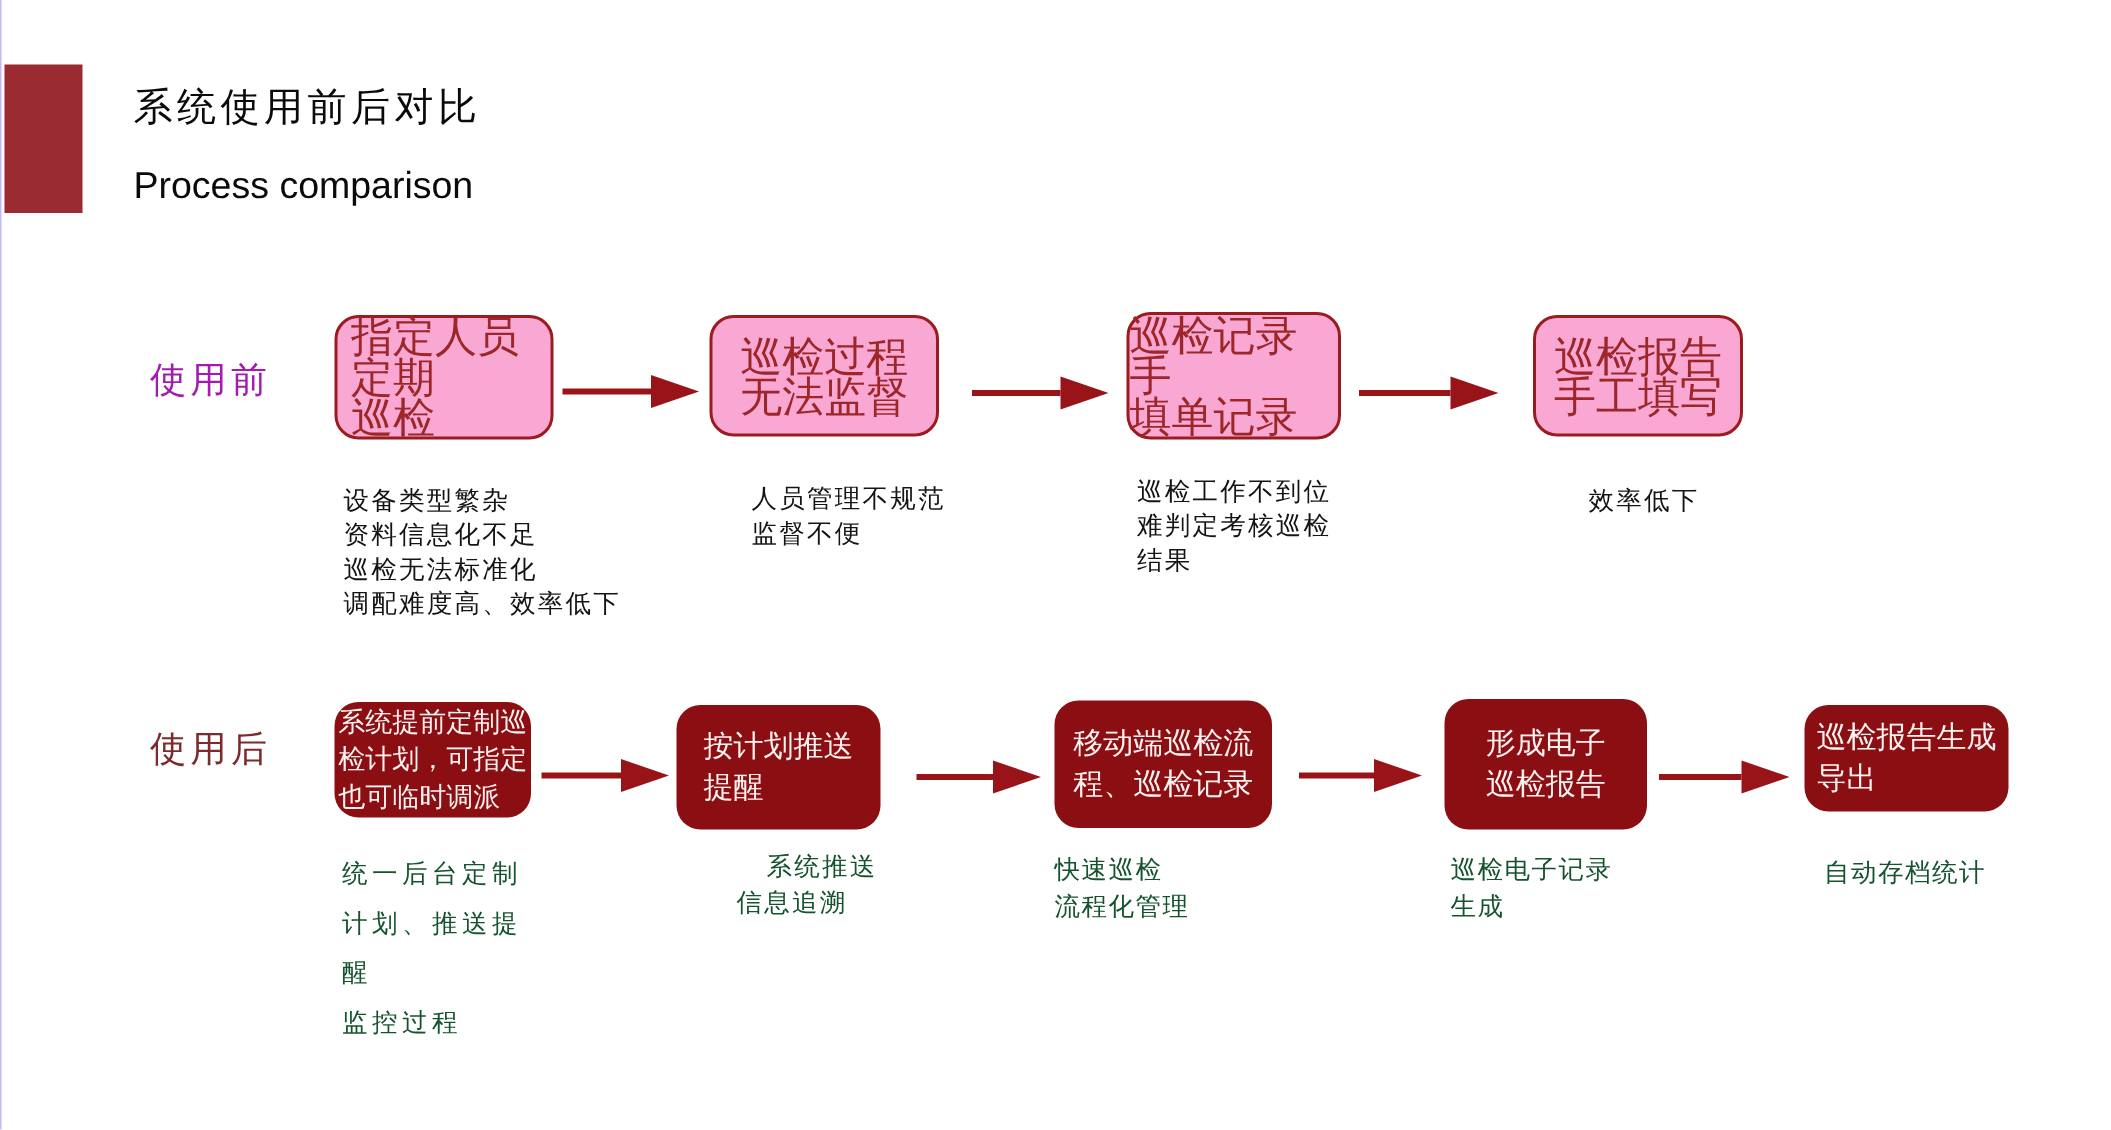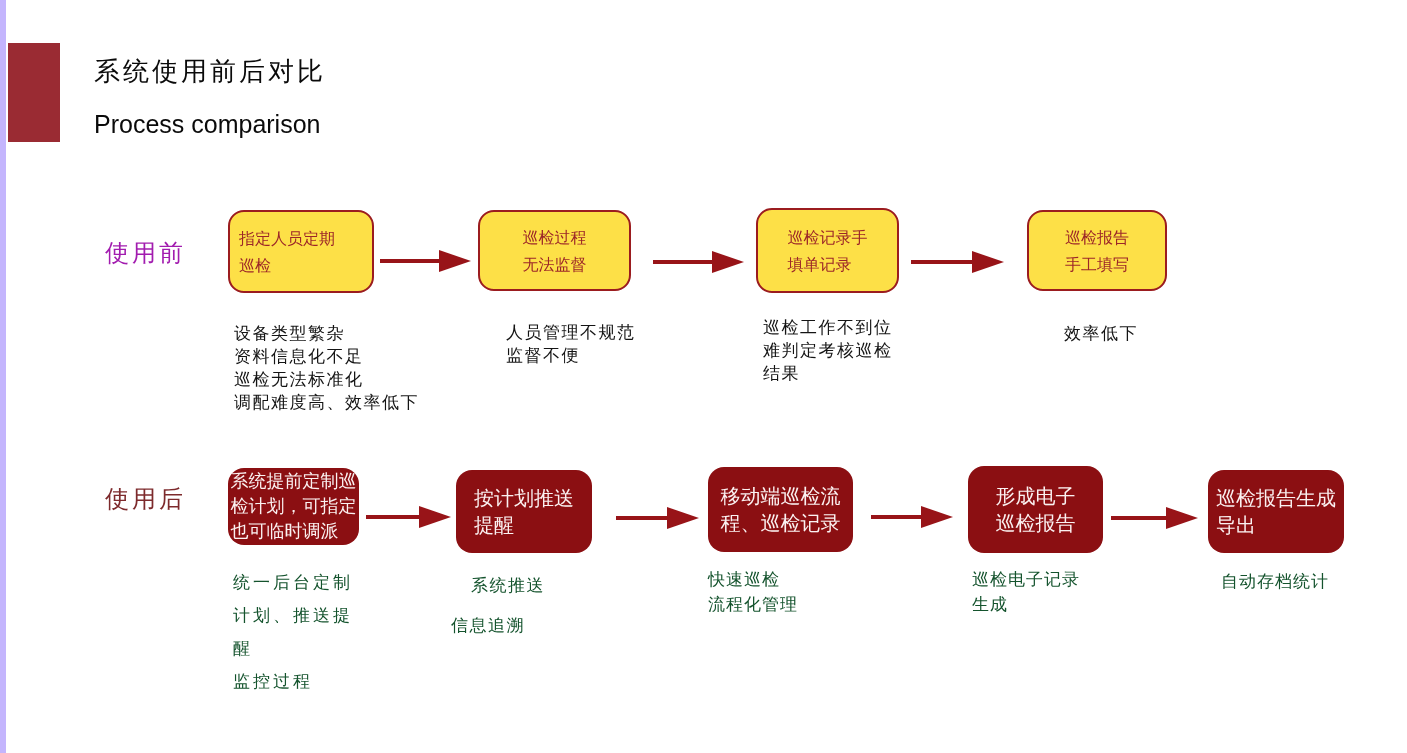--- a/index.html
+++ b/index.html
@@ -1,62 +1,62 @@
 <!DOCTYPE html>
 <html><head>
 <meta charset="utf-8">
 <style>
   * { margin:0; padding:0; box-sizing:border-box; }
   html,body { background:#ffffff; }
   .canvas {
     position:relative; width:1407px; height:753px; background:#ffffff;
-    border-left:6px solid #c4b5fd; overflow:hidden;
+    border-left:1px solid #c4b5fd; overflow:hidden;
     font-family:"Liberation Sans", sans-serif;
     padding-left:36px;
   }
   .accent-square { position:absolute; left:2px; top:43px; width:52px; height:99px; background:#9A2B33; }
   .title-zh { position:absolute; left:88px; top:54px; font-size:26px; font-weight:400; letter-spacing:3px; color:#0a0a0a; }
   .title-en { position:absolute; left:88px; top:110px; font-size:25px; font-weight:400; color:#0a0a0a; }
 
   .row-label { position:absolute; font-size:24px; letter-spacing:3px; }
   .row-label.before { left:99px; top:237px; color:#a21caf; }
   .row-label.after  { left:99px; top:483px; color:#7D2A2C; }
 
   .flow-box {
     position:absolute; display:flex; align-items:center; justify-content:center;
     white-space:pre-line; text-align:left;
   }
   .outline {
-    border:2px solid #9B1C1F; border-radius:16px; background:#fde047;
-    color:#9C2628; font-size:16px; line-height:27px;
+    border:2px solid #9B1C1F; border-radius:16px; background:#f9a8d4;
+    color:#9C2628; font-size:28px; line-height:27px;
   }
   .filled {
     background:#8B0F12; border-radius:16px;
     color:#fbf1f1; font-size:20px; line-height:27px;
   }
   .b1 { left:222px; top:210px; width:146px; height:83px; justify-content:flex-start; padding-left:9px; }
   .b2 { left:472px; top:210px; width:153px; height:81px; }
   .b3 { left:750px; top:208px; width:143px; height:85px; }
   .b4 { left:1021px; top:210px; width:140px; height:81px; }
 
   .c1 { left:222px; top:468px; width:131px; height:77px; font-size:18px; line-height:25px; }
   .c2 { left:450px; top:470px; width:136px; height:83px; }
   .c3 { left:702px; top:467px; width:145px; height:85px; }
   .c4 { left:962px; top:466px; width:135px; height:87px; }
-  .c5 { left:1202px; top:470px; width:136px; height:83px; }
+  .c5 { left:1202px; top:470px; width:136px; height:71px; }
 
   .note { position:absolute; white-space:pre-line; font-size:17px; }
   .note-black { color:#141414; line-height:23px; letter-spacing:1.5px; }
   .note-red { color:#14532d; }
   .n1 { left:228px;  top:322px; }
   .n2 { left:472px;  top:321px;margin-left:28px; }
   .n3 { left:757px;  top:316px; }
   .n4 { left:1058px; top:322px; }
   .m1 { left:227px;  top:566px; line-height:33px; letter-spacing:3px; }
-  .m2 { left:445px;  top:566px; line-height:40px; letter-spacing:1.5px; text-indent:20px; }
+  .m2 { left:490px;  top:566px; line-height:24px; letter-spacing:1.5px; text-indent:20px; }
   .m3 { left:702px;  top:567px; line-height:25px; letter-spacing:1px; }
   .m4 { left:966px;  top:567px; line-height:25px; letter-spacing:1px; }
   .m5 { left:1215px; top:569px; line-height:25px; letter-spacing:1px; }
 
   .arrow { position:absolute; height:4px; background:#981418; }
   .arrow::after {
     content:""; position:absolute; left:100%; top:50%; transform:translateY(-50%);
     width:0; height:0;
     border-left:32px solid #981418;
     border-top:11px solid transparent; border-bottom:11px solid transparent;

